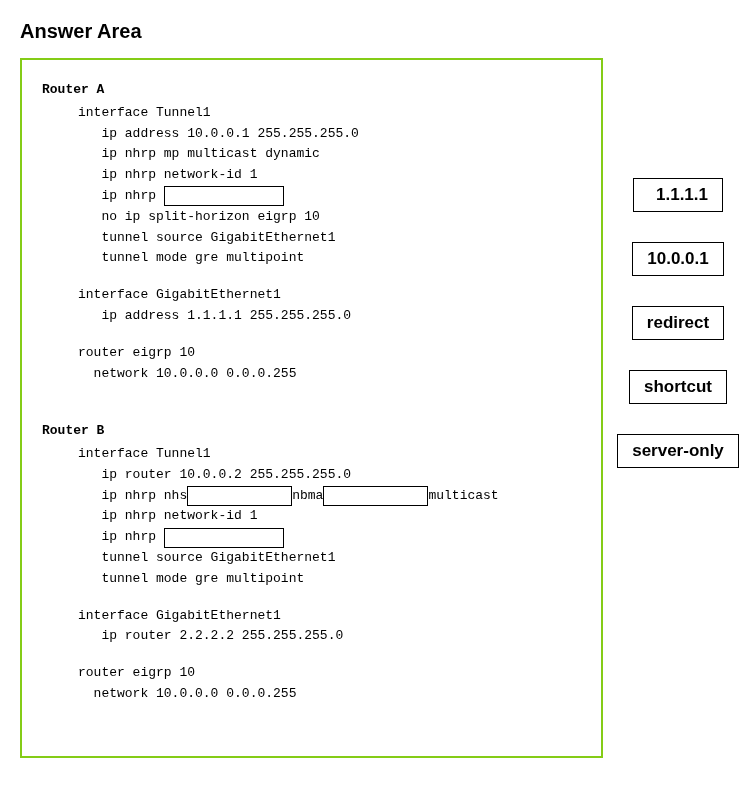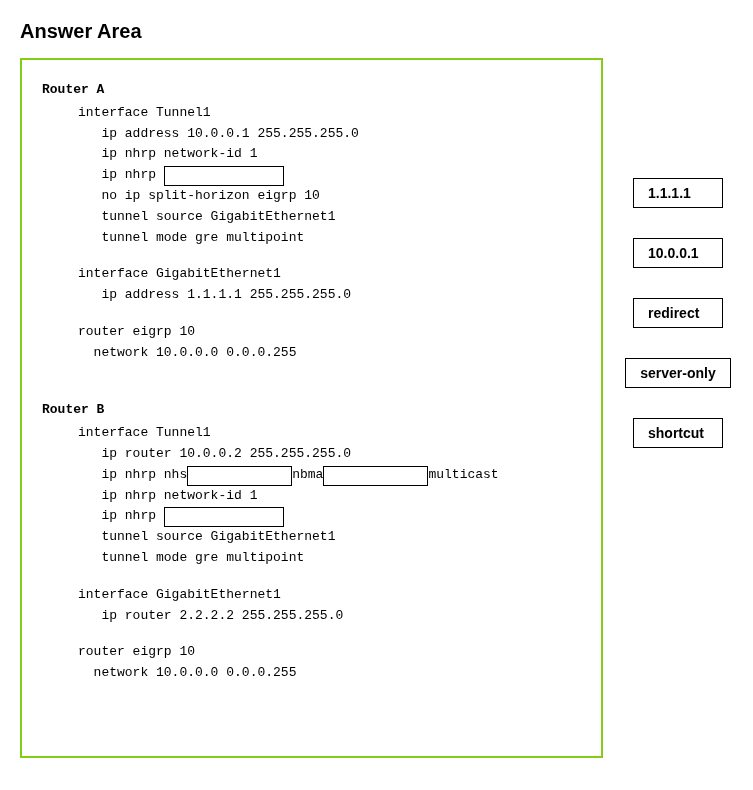--- a/index.html
+++ b/index.html
@@ -69,23 +69,23 @@
       gap: 30px;
       align-items: center;
       padding-top: 120px;
       width: 110px;
     }
 
     .option-box {
       border: 1px solid #000;
       padding: 6px 14px;
       font-family: Arial, sans-serif;
-      font-size: 14px;
+      font-size: 17px;
       font-weight: bold;
-      text-align: left;
+      text-align: right;
       white-space: nowrap;
       cursor: grab;
       background: #fff;
       min-width: 90px;
     }
   </style>
 </head>
 <body>
 
 <div>
@@ -93,20 +93,21 @@
 
   <div class="main-layout">
 
     <div class="answer-box">
 
       
       <div class="code-block">
         <div class="section-title">Router A</div>
         <div class="code-line">interface Tunnel1</div>
         <div class="code-line">   ip address 10.0.0.1 255.255.255.0</div>
+        <div class="code-line">   ip nhrp mp multicast dynamic</div>
         <div class="code-line">   ip nhrp network-id 1</div>
         <div class="code-line">   ip nhrp <input class="inline-input" style="width: 120px;" type="text"></div>
         <div class="code-line">   no ip split-horizon eigrp 10</div>
         <div class="code-line">   tunnel source GigabitEthernet1</div>
         <div class="code-line">   tunnel mode gre multipoint</div>
       </div>
 
       <div class="code-block">
         <div class="code-line">interface GigabitEthernet1</div>
         <div class="code-line">   ip address 1.1.1.1 255.255.255.0</div>
@@ -140,18 +141,18 @@
         <div class="code-line">router eigrp 10</div>
         <div class="code-line">  network 10.0.0.0 0.0.0.255</div>
       </div>
 
     </div>
 
     <div class="sidebar">
       <div class="option-box">1.1.1.1</div>
       <div class="option-box">10.0.0.1</div>
       <div class="option-box">redirect</div>
+      <div class="option-box">shortcut</div>
       <div class="option-box">server-only</div>
-      <div class="option-box">shortcut</div>
     </div>
 
   </div>
 </div>
 
 </body></html>

